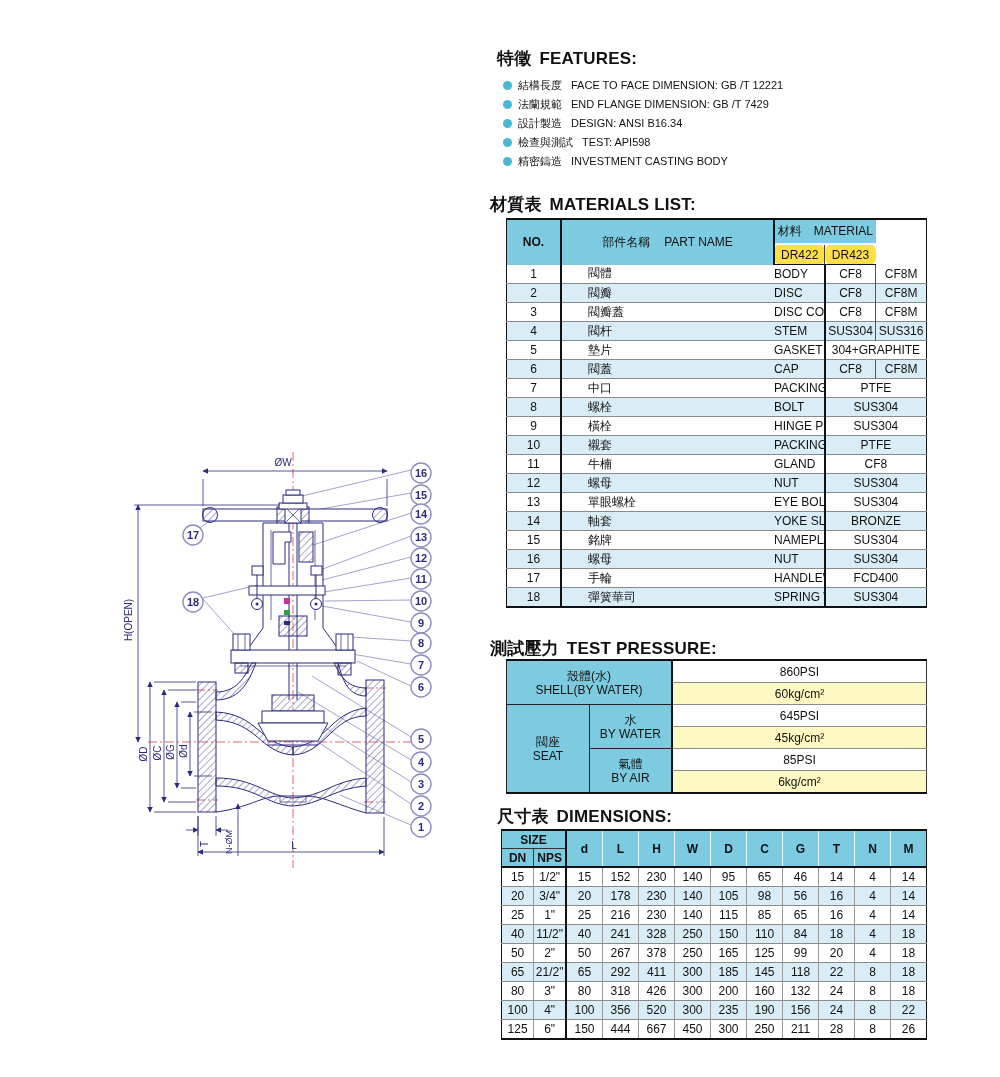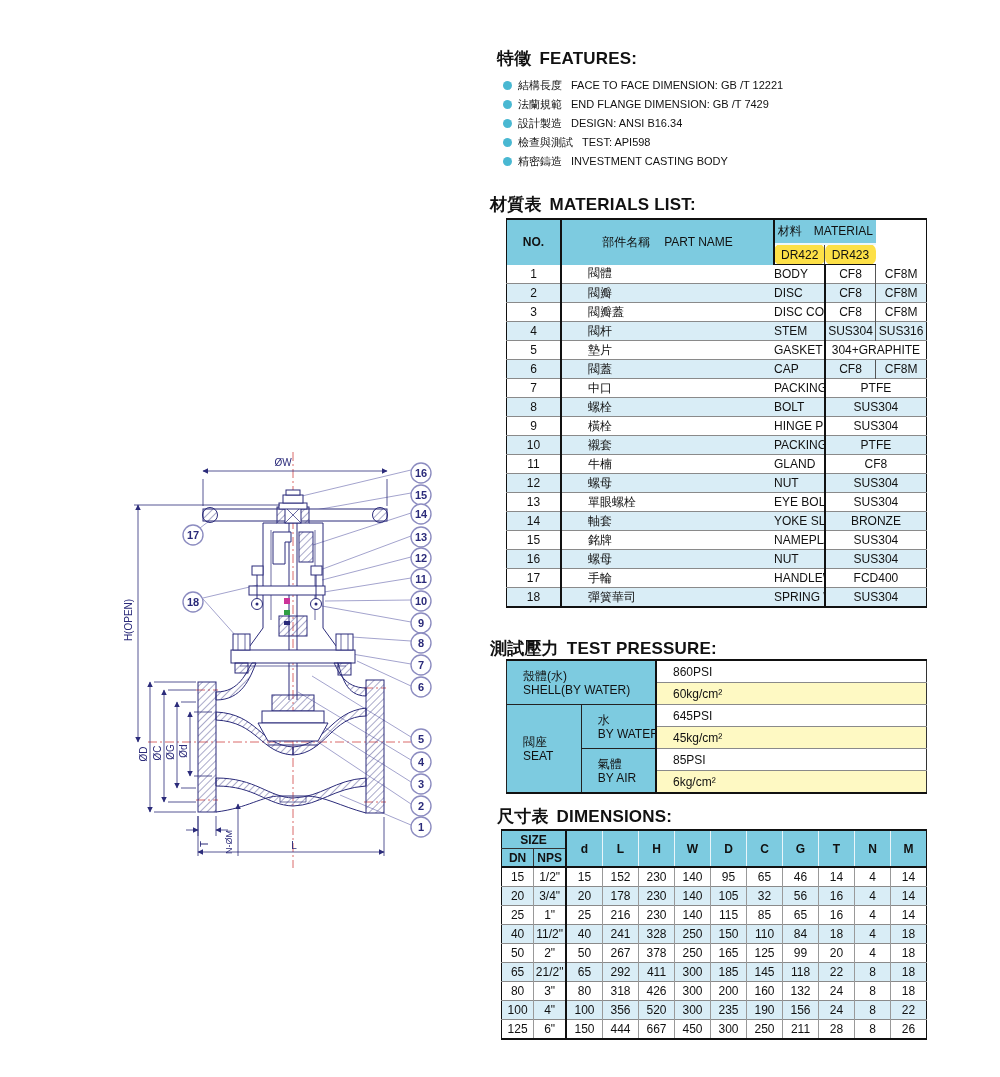--- a/index.html
+++ b/index.html
@@ -33,21 +33,21 @@
   .mtable tbody tr:first-child td{border-top:none;}
   .mtable tbody tr:nth-child(even){background:#d9edf6;}
   .mtable tbody td:nth-child(1){text-align:center;border-right:2px solid #111;}
   .mtable tbody td:nth-child(2){padding-left:26px;width:95px;}
   .mtable tbody td:nth-child(3){width:116px;}
   .mtable tbody td:nth-child(4){border-left:2px solid #111;text-align:center;}
   .mtable tbody td:nth-child(5){border-left:1px solid #555;text-align:center;}
   
   .ptable{width:421px;border-top:2px solid #111;border-bottom:2px solid #111;
           border-left:1px solid #333;border-right:1px solid #333;}
-  .ptable td{height:21px;padding-left:16px;}
+  .ptable td{height:21px;text-align:center;}
   .ptable td.hdr{background:#7dcbe0;border:1px solid #222;font-size:12px;line-height:14px;}
   .ptable td.c1{width:57px;}
   .ptable td.c2{width:110px;}
   .ptable td.hdr2{border-right:2px solid #111;}
   .ptable td.val{width:253px;border-top:1px solid #8a8a8a;}
   .ptable td.alt{background:#fef9c3;}
   .ptable tr:first-child td{border-top:none;}
   
   .dtable{width:426px;border-top:2px solid #111;border-bottom:2px solid #111;
           border-left:1.5px solid #111;border-right:1.5px solid #111;}
@@ -329,21 +329,21 @@
           <td>14</td>
         </tr>
         <tr>
           <td>20</td>
           <td>3/4"</td>
           <td>20</td>
           <td>178</td>
           <td>230</td>
           <td>140</td>
           <td>105</td>
-          <td>32</td>
+          <td>98</td>
           <td>56</td>
           <td>16</td>
           <td>4</td>
           <td>14</td>
         </tr>
         <tr>
           <td>25</td>
           <td>1"</td>
           <td>25</td>
           <td>216</td>

